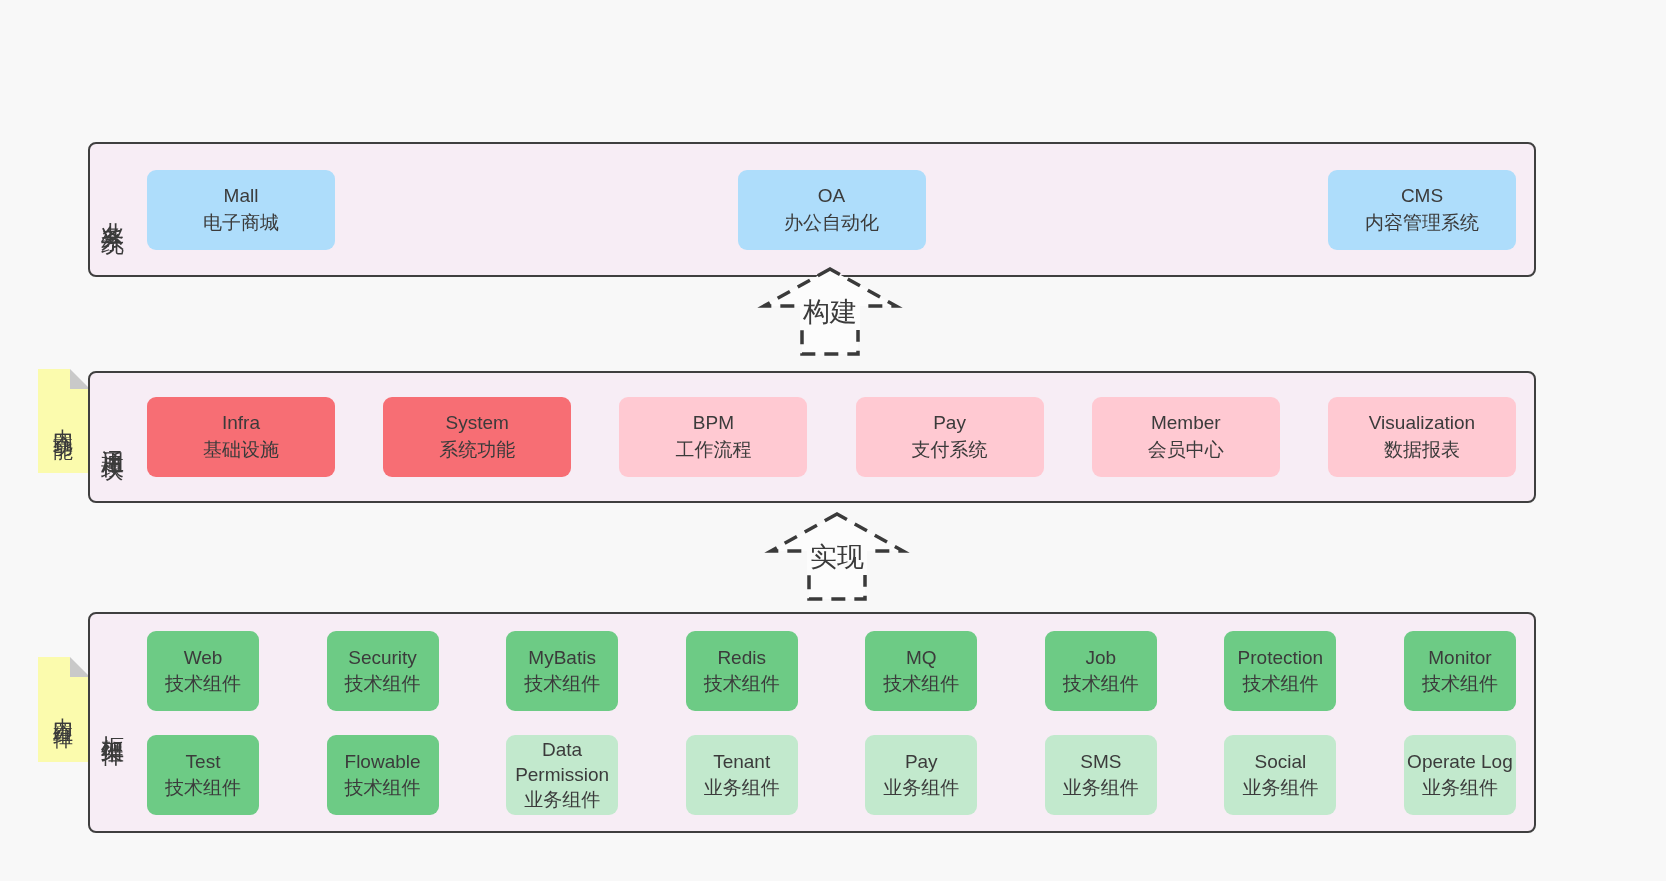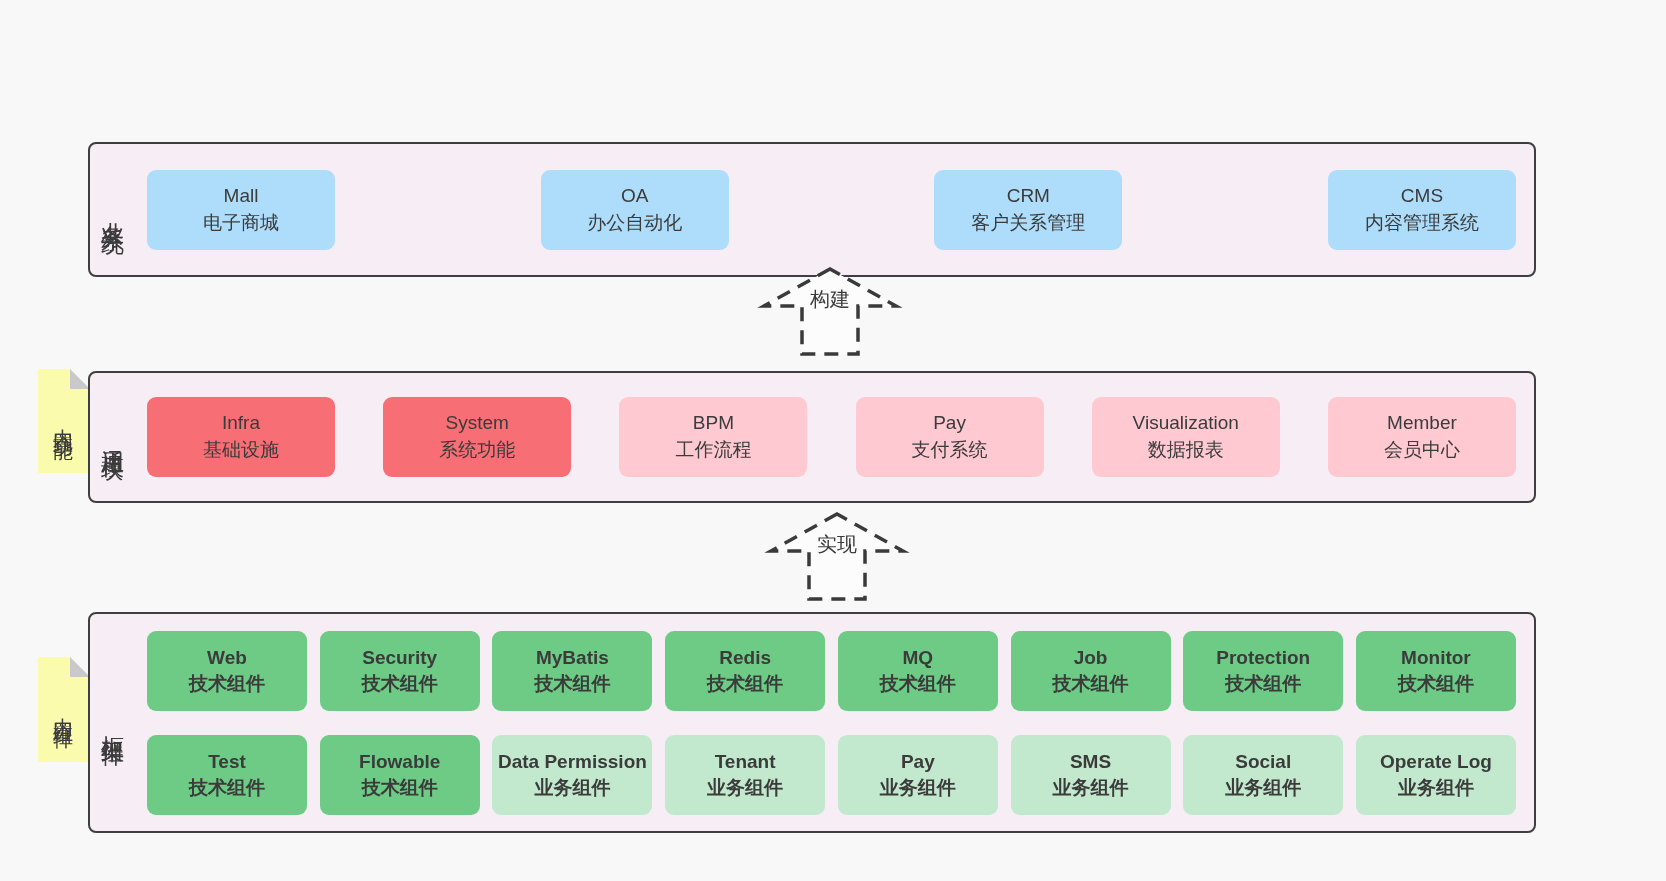--- a/index.html
+++ b/index.html
@@ -31,40 +31,40 @@
   .box{width:188px;height:80px;border-radius:9px;
        display:flex;flex-direction:column;align-items:center;justify-content:center;
        text-align:center;font-size:19px;line-height:1.42;color:var(--text);}
   .v-blue{background:var(--blue);} .v-red{background:var(--red);}
   .v-pink{background:var(--pink);}
   .v-green-dark{background:var(--green-dark);} .v-green-light{background:var(--green-light);}
 
   .rows{position:absolute;left:57px;right:18px;top:0;bottom:0;
         display:flex;flex-direction:column;justify-content:center;gap:24px;}
   .row{display:flex;justify-content:space-between;}
-  .row .box{width:160px;height:80px;line-height:1.32;padding:2px;font-weight:bold;}
+  .row .box{width:112px;height:80px;line-height:1.32;padding:2px;}
 
   
   .sticky{position:absolute;width:52px;background:var(--sticky-yellow);z-index:0;
           display:flex;align-items:center;justify-content:center;
           writing-mode:vertical-rl;text-orientation:upright;
           font-size:20px;letter-spacing:4px;color:var(--text);}
   .sticky::after{content:"";position:absolute;top:0;right:0;width:0;height:0;
           border-style:solid;border-width:0 20px 20px 0;
           border-color:transparent var(--page-bg) var(--fold-gray) transparent;}
   #sticky-features  {left:38px;top:369px;height:104px;}
   #sticky-components{left:38px;top:657px;height:105px;}
 
   
   .arrow{position:absolute;width:150px;height:96px;z-index:2;color:var(--arrow-stroke);}
   #arrow-build    {left:755px;top:264px;}
   #arrow-implement{left:762px;top:509px;}
   .arrow svg{display:block;width:100%;height:100%;}
-  .arrow-label{position:absolute;left:50%;top:22px;transform:translateX(-50%);
-        background:#fcfcfc;font-size:20px;padding:0 3px;color:var(--text);white-space:nowrap;}
+  .arrow-label{position:absolute;left:50%;top:30px;transform:translateX(-50%);
+        background:#fcfcfc;font-size:27px;padding:0 3px;color:var(--text);white-space:nowrap;}
 </style>
 </head>
 <body>
 
 <div class="canvas">
 
   <div class="sticky" id="sticky-features">内置功能</div>
   <div class="sticky" id="sticky-components">内置组件</div>
 
   <section class="band" id="band-business">
@@ -72,24 +72,20 @@
     <div class="boxes">
       <div class="box v-blue">
         <div>Mall</div>
         <div>电子商城</div>
       </div>
       <div class="box v-blue">
         <div>OA</div>
         <div>办公自动化</div>
       </div>
       <div class="box v-blue">
-        <div>CRM</div>
-        <div>客户关系管理</div>
-      </div>
-      <div class="box v-blue">
         <div>CMS</div>
         <div>内容管理系统</div>
       </div>
     </div>
   </section>
 
   <div class="arrow" id="arrow-build">
     <svg viewBox="0 0 150 96">
       <path d="M75 5 L9 42 H47 V90 H103 V42 H141 Z" fill="#fcfcfc" stroke="currentColor" stroke-width="3.5" stroke-dasharray="14 9"></path>
     </svg>
@@ -109,26 +105,26 @@
       </div>
       <div class="box v-pink">
         <div>BPM</div>
         <div>工作流程</div>
       </div>
       <div class="box v-pink">
         <div>Pay</div>
         <div>支付系统</div>
       </div>
       <div class="box v-pink">
+        <div>Member</div>
+        <div>会员中心</div>
+      </div>
+      <div class="box v-pink">
         <div>Visualization</div>
         <div>数据报表</div>
-      </div>
-      <div class="box v-pink">
-        <div>Member</div>
-        <div>会员中心</div>
       </div>
     </div>
   </section>
 
   <div class="arrow" id="arrow-implement">
     <svg viewBox="0 0 150 96">
       <path d="M75 5 L9 42 H47 V90 H103 V42 H141 Z" fill="#fcfcfc" stroke="currentColor" stroke-width="3.5" stroke-dasharray="14 9"></path>
     </svg>
     <span class="arrow-label">实现</span>
   </div>

